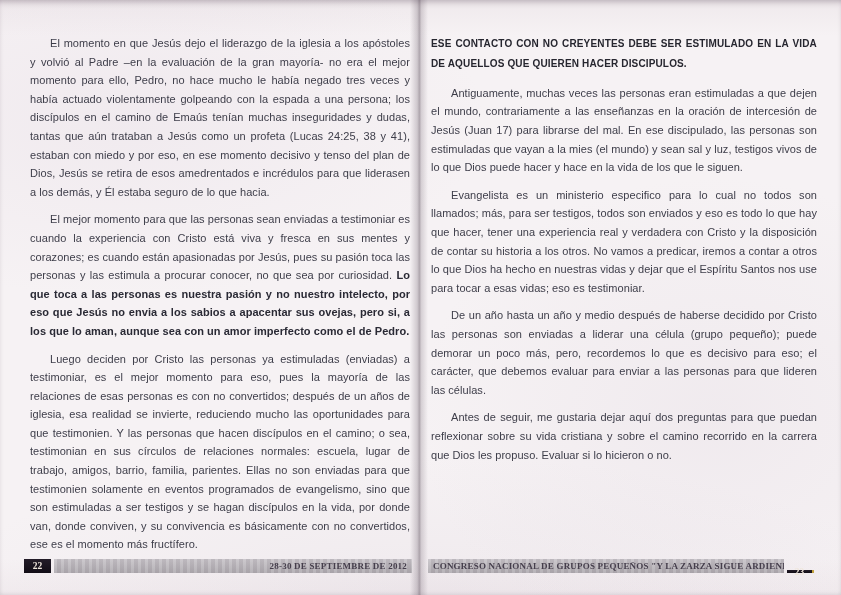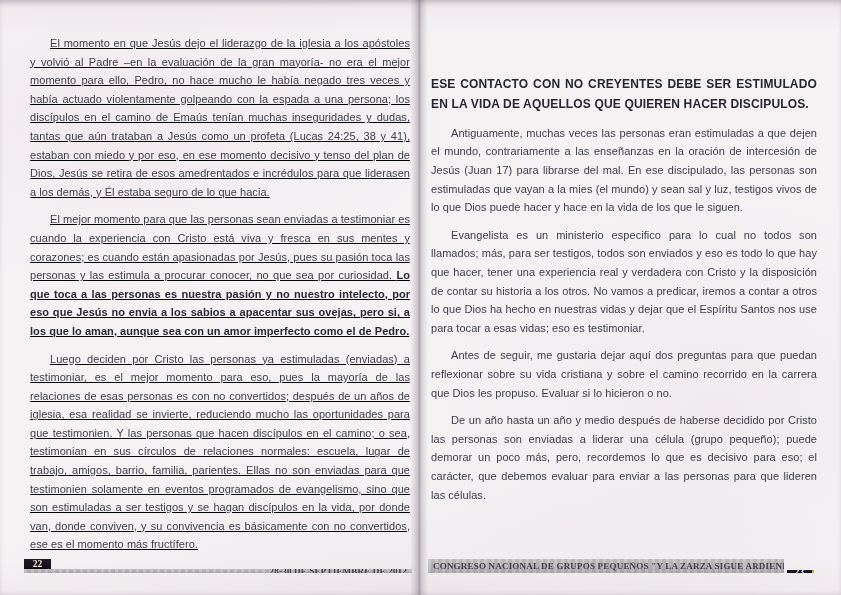--- a/index.html
+++ b/index.html
@@ -23,53 +23,52 @@
   .gutter {
     position: absolute;
     left: 410px; top: 0;
     width: 18px; height: 595px;
     background: linear-gradient(to right, rgba(80,62,80,0) 0%, rgba(72,56,72,0.22) 40%, rgba(60,45,60,0.38) 52%, rgba(72,56,72,0.18) 64%, rgba(80,62,80,0) 100%);
   }
   .page {
     position: absolute;
     top: 34px;
   }
-  .page.left  { left: 30px;  width: 380px; text-decoration: underline; }
+  .page.left  { left: 30px;  width: 380px; }
   .page.right { left: 431px; width: 386px; }
   .page p {
     font-size: 11px;
     line-height: 18.6px;
     text-align: justify;
     color: #3d3d49;
     text-indent: 20px;
     margin-bottom: 9px;
     letter-spacing: 0.05px;
   }
   .page p .bold-run {
     font-weight: bold;
     color: #2a2a35;
   }
   .page h2 {
-    font-size: 12px;
+    font-size: 10px;
     line-height: 20.4px;
     text-align: justify;
     font-weight: bold;
     color: #26262f;
     letter-spacing: 0.15px;
     margin-bottom: 9px;
-    margin-top: 40px;
   }
   .footer {
     position: absolute;
     top: 559px;
     height: 14px;
     display: flex;
     align-items: stretch;
   }
-  .footer.left  { left: 24px;  width: 388px; flex-direction: column; }
+  .footer.left  { left: 24px;  width: 388px; }
   .footer.right { left: 428px; width: 386px; }
   .page-num {
     width: 27px;
     background: linear-gradient(180deg, #231c28, #120d16);
     color: #efe6dc;
     font-family: "Liberation Serif", serif;
     font-weight: bold;
     font-size: 9.5px;
     display: flex;
     align-items: center;
@@ -104,22 +103,22 @@
   <div class="page left">
     <p>El momento en que Jesús dejo el liderazgo de la iglesia a los apóstoles y volvió al Padre –en la evaluación de la gran mayoría- no era el mejor momento para ello, Pedro, no hace mucho le había negado tres veces y había actuado violentamente golpeando con la espada a una persona; los discípulos en el camino de Emaús tenían muchas inseguridades y dudas, tantas que aún trataban a Jesús como un profeta (Lucas 24:25, 38 y 41), estaban con miedo y por eso, en ese momento decisivo y tenso del plan de Dios, Jesús se retira de esos amedrentados e incrédulos para que liderasen a los demás, y Él estaba seguro de lo que hacia.</p>
     <p><span>El mejor momento para que las personas sean enviadas a testimoniar es cuando la experiencia con Cristo está viva y fresca en sus mentes y corazones; es cuando están apasionadas por Jesús, pues su pasión toca las personas y las estimula a procurar conocer, no que sea por curiosidad. </span><span class="bold-run">Lo que toca a las personas es nuestra pasión y no nuestro intelecto, por eso que Jesús no envia a los sabios a apacentar sus ovejas, pero si, a los que lo aman, aunque sea con un amor imperfecto como el de Pedro.</span></p>
     <p>Luego deciden por Cristo las personas ya estimuladas (enviadas) a testimoniar, es el mejor momento para eso, pues la mayoría de las relaciones de esas personas es con no convertidos; después de un años de iglesia, esa realidad se invierte, reduciendo mucho las oportunidades para que testimonien. Y las personas que hacen discípulos en el camino; o sea, testimonian en sus círculos de relaciones normales: escuela, lugar de trabajo, amigos, barrio, familia, parientes. Ellas no son enviadas para que testimonien solamente en eventos programados de evangelismo, sino que son estimuladas a ser testigos y se hagan discípulos en la vida, por donde van, donde conviven, y su convivencia es básicamente con no convertidos, ese es el momento más fructífero.</p>
   </div>
 
   <div class="page right">
     <h2>ESE CONTACTO CON NO CREYENTES DEBE SER ESTIMULADO EN LA VIDA DE AQUELLOS QUE QUIEREN HACER DISCIPULOS.</h2>
     <p>Antiguamente, muchas veces las personas eran estimuladas a que dejen el mundo, contrariamente a las enseñanzas en la oración de intercesión de Jesús (Juan 17) para librarse del mal. En ese discipulado, las personas son estimuladas que vayan a la mies (el mundo) y sean sal y luz, testigos vivos de lo que Dios puede hacer y hace en la vida de los que le siguen.</p>
     <p>Evangelista es un ministerio especifico para lo cual no todos son llamados; más, para ser testigos, todos son enviados y eso es todo lo que hay que hacer, tener una experiencia real y verdadera con Cristo y la disposición de contar su historia a los otros. No vamos a predicar, iremos a contar a otros lo que Dios ha hecho en nuestras vidas y dejar que el Espíritu Santos nos use para tocar a esas vidas; eso es testimoniar.</p>
+    <p>De un año hasta un año y medio después de haberse decidido por Cristo las personas son enviadas a liderar una célula (grupo pequeño); puede demorar un poco más, pero, recordemos lo que es decisivo para eso; el carácter, que debemos evaluar para enviar a las personas para que lideren las células.</p>
     <p>Antes de seguir, me gustaria dejar aquí dos preguntas para que puedan reflexionar sobre su vida cristiana y sobre el camino recorrido en la carrera que Dios les propuso. Evaluar si lo hicieron o no.</p>
-    <p>De un año hasta un año y medio después de haberse decidido por Cristo las personas son enviadas a liderar una célula (grupo pequeño); puede demorar un poco más, pero, recordemos lo que es decisivo para eso; el carácter, que debemos evaluar para enviar a las personas para que lideren las células.</p>
   </div>
 
   <div class="gutter"></div>
 
   <div class="footer left">
     <div class="page-num">22</div>
     <div class="gap"></div>
     <div class="footer-bar align-right">28-30 DE SEPTIEMBRE DE 2012</div>
   </div>
 

